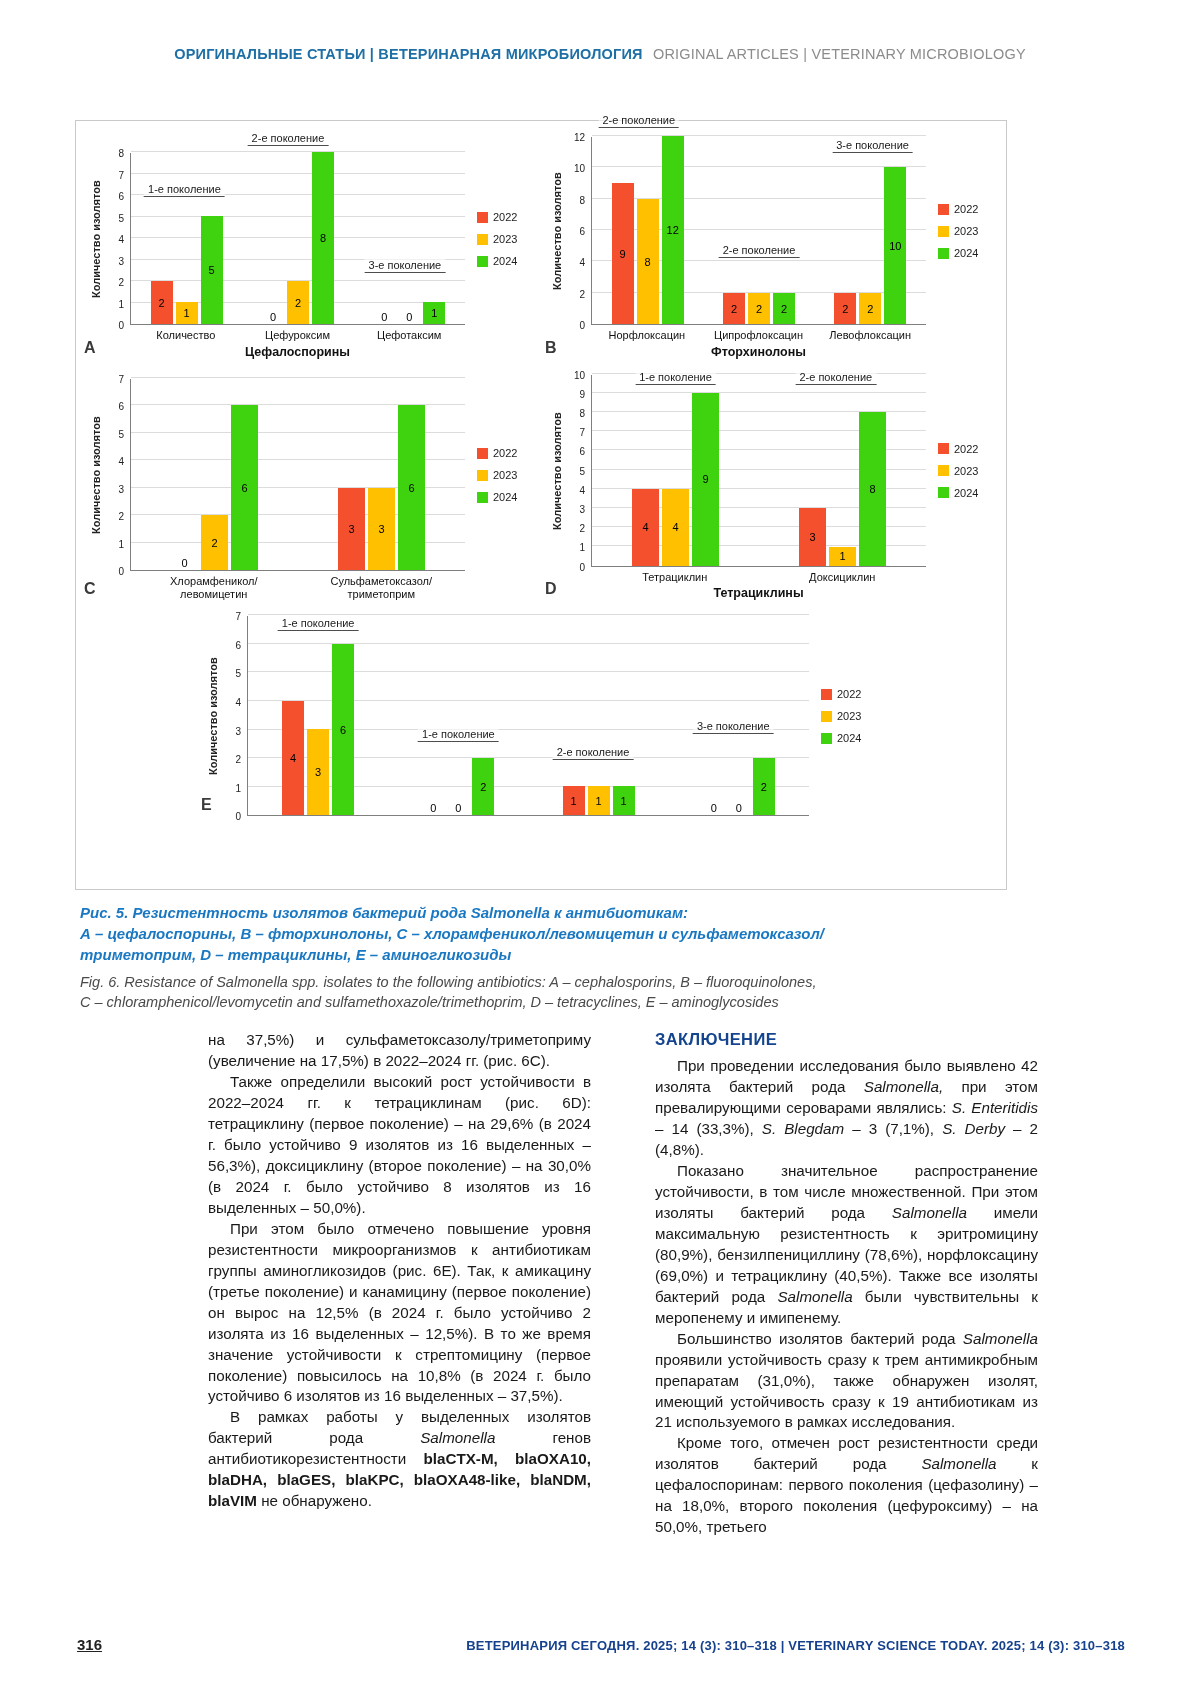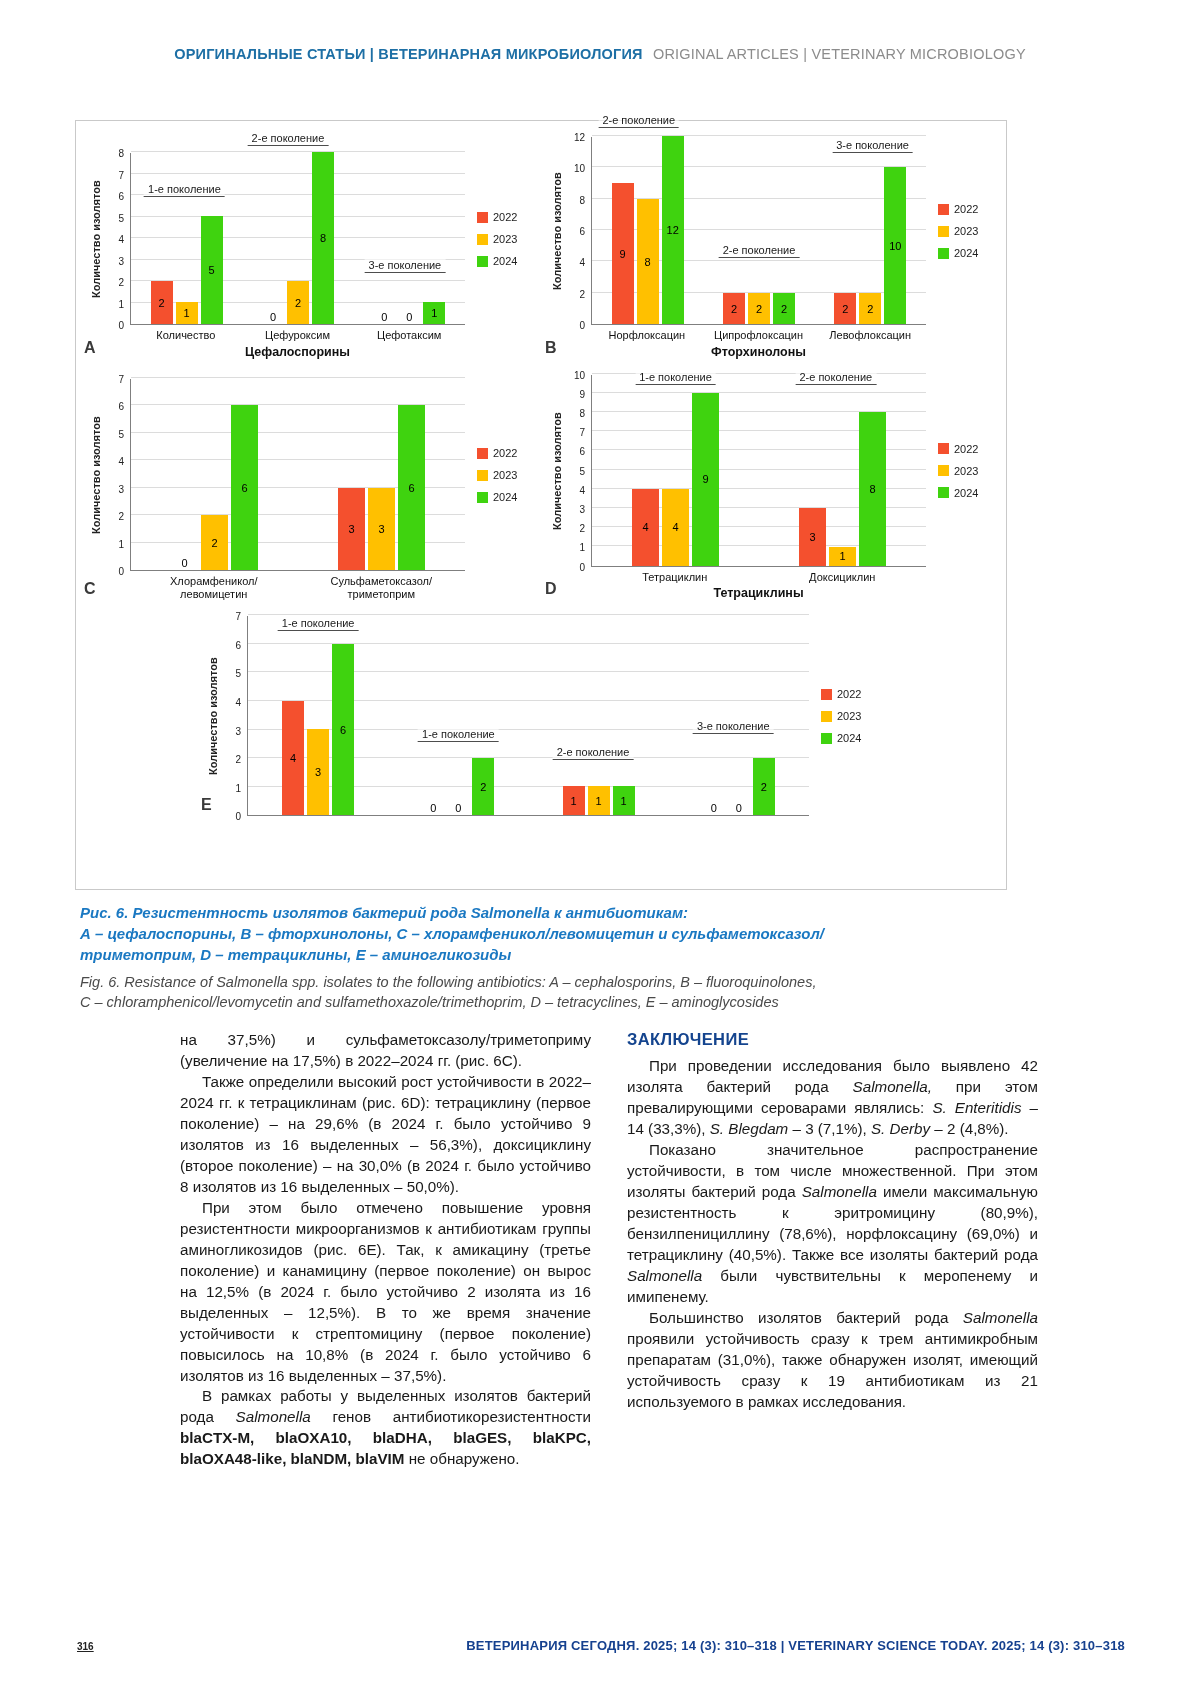--- a/index.html
+++ b/index.html
@@ -43,28 +43,28 @@
   .row-title { display:flex; margin-top:3px; }
   .xtitle { flex:1; text-align:center; font-weight:700; font-size:12.5px; color:#111; }
   .panel-letter { position:absolute; left:0; bottom:2px; font-weight:700; font-size:16px; color:#3a3a3a; }
 
   
   .caption-ru { position:absolute; left:80px; top:902px; width:900px; font-weight:700; font-style:italic; font-size:15px; line-height:1.4; color:#1a78c2; white-space:pre-line; }
   .caption-en { position:absolute; left:80px; top:972px; width:920px; font-style:italic; font-size:14.5px; line-height:1.4; color:#4a4a4a; white-space:pre-line; }
 
   
   .body-cols { position:absolute; left:180px; top:1030px; width:858px; display:flex; gap:36px; }
-  .col { width:411px; }
+  .col { width:411px;margin-left:28px; }
   .col p { font-size:15.2px; line-height:1.38; text-align:justify; color:#191919; }
   .col p.indent { text-indent:22px; }
   .concl { font-size:16.5px; font-weight:700; letter-spacing:.4px; color:#14448e; margin:0 0 7px 0; }
 
   
   .page-footer { position:absolute; left:77px; right:75px; bottom:44px; display:flex; justify-content:space-between; align-items:baseline; }
-  .pagenum { font-size:10px; font-weight:700; color:#222;text-decoration:underline; }
+  .pagenum { font-size:15px; font-weight:700; color:#222;text-decoration:underline; }
   .journal { font-size:13px; font-weight:700; color:#16418f; letter-spacing:.2px; }
 </style>
 </head>
 <body>
 
 <div class="page">
 
   <header class="page-header">
     <span class="head-ru">ОРИГИНАЛЬНЫЕ СТАТЬИ | ВЕТЕРИНАРНАЯ МИКРОБИОЛОГИЯ</span>
     <span class="head-en">ORIGINAL ARTICLES | VETERINARY MICROBIOLOGY</span>
@@ -574,39 +574,40 @@
                 <div class="legend-swatch" style="background: rgb(63, 211, 15);"></div>
                 <div class="legend-text">2024</div>
               </div>
             </div>
           </div>
           <div class="panel-letter">E</div>
         </div>
     </div>
   </section>
 
-  <div class="caption-ru">Рис. 6. Резистентность изолятов бактерий рода Salmonella к антибиотикам:
+  <div class="caption-ru">Рис. 5. Резистентность изолятов бактерий рода Salmonella к антибиотикам:
 А – цефалоспорины, В – фторхинолоны, С – хлорамфеникол/левомицетин и сульфаметоксазол/
 триметоприм, D – тетрациклины, Е – аминогликозиды</div>
   <div class="caption-en">Fig. 6. Resistance of Salmonella spp. isolates to the following antibiotics: A – cephalosporins, B – fluoroquinolones,
 C – chloramphenicol/levomycetin and sulfamethoxazole/trimethoprim, D – tetracyclines, E – aminoglycosides</div>
 
   <main class="body-cols">
     <div class="col" id="col-left">
         <p>на 37,5%) и сульфаметоксазолу/триметоприму (увеличение на 17,5%) в 2022–2024 гг. (рис. 6C).</p>
         <p class="indent">Также определили высокий рост устойчивости в 2022–2024 гг. к тетрациклинам (рис. 6D): тетрациклину (первое поколение) – на 29,6% (в 2024 г. было устойчиво 9 изолятов из 16 выделенных – 56,3%), доксициклину (второе поколение) – на 30,0% (в 2024 г. было устойчиво 8 изолятов из 16 выделенных – 50,0%).</p>
         <p class="indent">При этом было отмечено повышение уровня резистентности микроорганизмов к антибиотикам группы аминогликозидов (рис. 6E). Так, к амикацину (третье поколение) и канамицину (первое поколение) он вырос на 12,5% (в 2024 г. было устойчиво 2 изолята из 16 выделенных – 12,5%). В то же время значение устойчивости к стрептомицину (первое поколение) повысилось на 10,8% (в 2024 г. было устойчиво 6 изолятов из 16 выделенных – 37,5%).</p>
         <p class="indent">В рамках работы у выделенных изолятов бактерий рода <i>Salmonella</i> генов антибиотикорезистентности <b>blaCTX-M, blaOXA10, blaDHA, blaGES, blaKPC, blaOXA48-like, blaNDM, blaVIM</b> не обнаружено.</p>
       </div>
     <div class="col">
       <h2 class="concl">ЗАКЛЮЧЕНИЕ</h2>
       <div id="col-right">
           <p class="indent">При проведении исследования было выявлено 42 изолята бактерий рода <i>Salmonella,</i> при этом превалирующими сероварами являлись: <i>S. Enteritidis</i> – 14 (33,3%), <i>S. Blegdam</i> – 3 (7,1%), <i>S. Derby</i> – 2 (4,8%).</p>
           <p class="indent">Показано значительное распространение устойчивости, в том числе множественной. При этом изоляты бактерий рода <i>Salmonella</i> имели максимальную резистентность к эритромицину (80,9%), бензилпенициллину (78,6%), норфлоксацину (69,0%) и тетрациклину (40,5%). Также все изоляты бактерий рода <i>Salmonella</i> были чувствительны к меропенему и имипенему.</p>
           <p class="indent">Большинство изолятов бактерий рода <i>Salmonella</i> проявили устойчивость сразу к трем антимикробным препаратам (31,0%), также обнаружен изолят, имеющий устойчивость сразу к 19 антибиотикам из 21 используемого в рамках исследования.</p>
+          <p class="indent">Кроме того, отмечен рост резистентности среди изолятов бактерий рода <i>Salmonella</i> к цефалоспоринам: первого поколения (цефазолину) – на 18,0%, второго поколения (цефуроксиму) – на 50,0%, третьего</p>
         </div>
     </div>
   </main>
 
   <footer class="page-footer">
     <span class="pagenum">316</span>
     <span class="journal">ВЕТЕРИНАРИЯ СЕГОДНЯ. 2025; 14 (3): 310–318 | VETERINARY SCIENCE TODAY. 2025; 14 (3): 310–318</span>
   </footer>
 
 </div>

